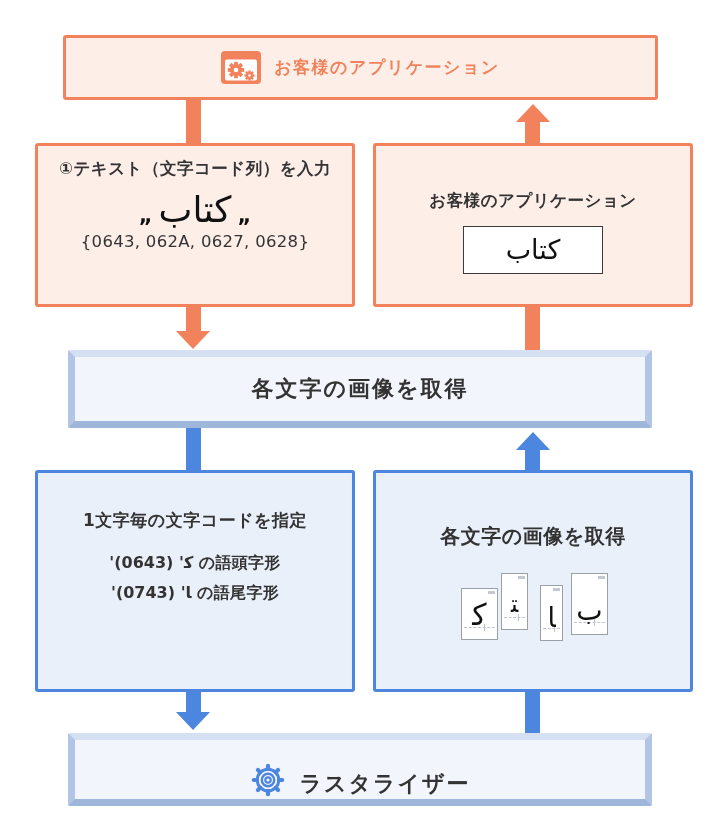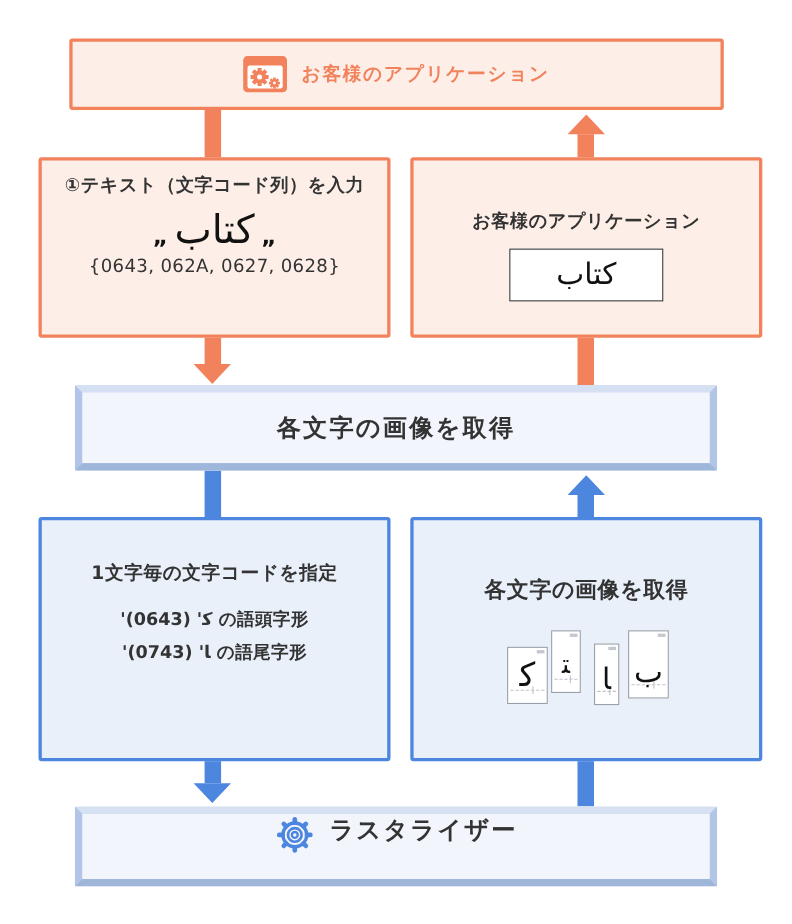--- a/index.html
+++ b/index.html
@@ -50,21 +50,21 @@
   .glyph-card{position:absolute;background:#fff;border:1px solid #9aa0a8;}
   .glyph-card::before{content:"";position:absolute;top:2px;right:2px;width:7px;height:3px;background:#c4c8cf;}
   .glyph-card::after{content:"";position:absolute;left:2px;right:2px;bottom:11px;border-top:1px dashed #c0c4cc;}
   .glyph-card .tick{position:absolute;bottom:8px;left:62%;width:1px;height:7px;background:#c0c4cc;}
   .glyph-card .g{position:absolute;left:0;right:0;bottom:9px;text-align:center;color:#111;line-height:1;z-index:2;}
   .card-0{left:85px;top:115px;width:37px;height:52px;}  .card-0 .g{font-size:30px;}
   .card-1{left:125px;top:100px;width:27px;height:57px;} .card-1 .g{font-size:24px;bottom:13px;}
   .card-2{left:164px;top:112px;width:23px;height:56px;} .card-2 .g{font-size:27px;}
   .card-3{left:195px;top:100px;width:37px;height:62px;} .card-3 .g{font-size:28px;}
 
-  .raster-box{left:68px;top:733px;width:584px;height:73px;display:flex;align-items:flex-start;justify-content:center;gap:12px;}
+  .raster-box{left:68px;top:733px;width:584px;height:73px;display:flex;align-items:flex-end;justify-content:center;gap:12px;}
   .raster-label{font-weight:bold;font-size:22px;color:var(--ink);letter-spacing:2px;}
 
   
   .vbar{position:absolute;width:15px;}
   .vbar.orange{background:var(--orange);} .vbar.blue{background:var(--blue);}
   .tri{position:absolute;width:0;height:0;border-left:17px solid transparent;border-right:17px solid transparent;}
   .tri.down.orange{border-top:18px solid var(--orange);}
   .tri.up.orange{border-bottom:18px solid var(--orange);}
   .tri.down.blue{border-top:18px solid var(--blue);}
   .tri.up.blue{border-bottom:18px solid var(--blue);}

